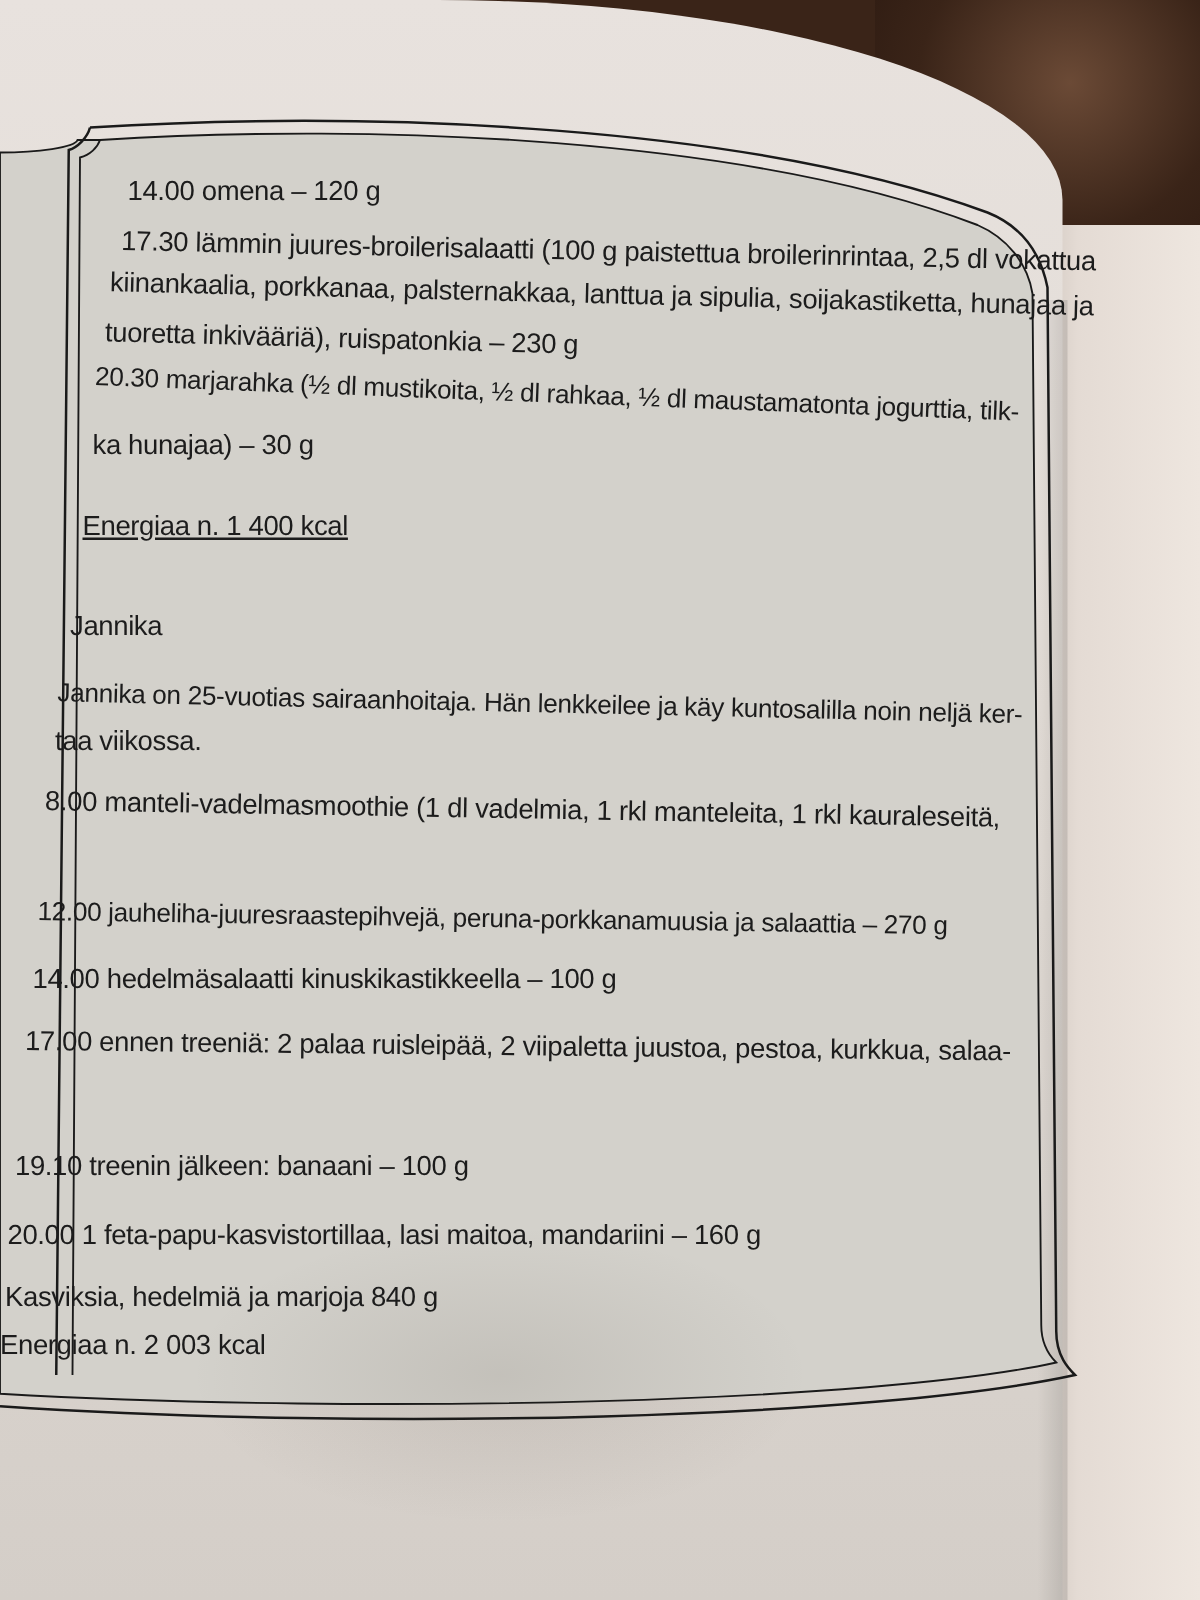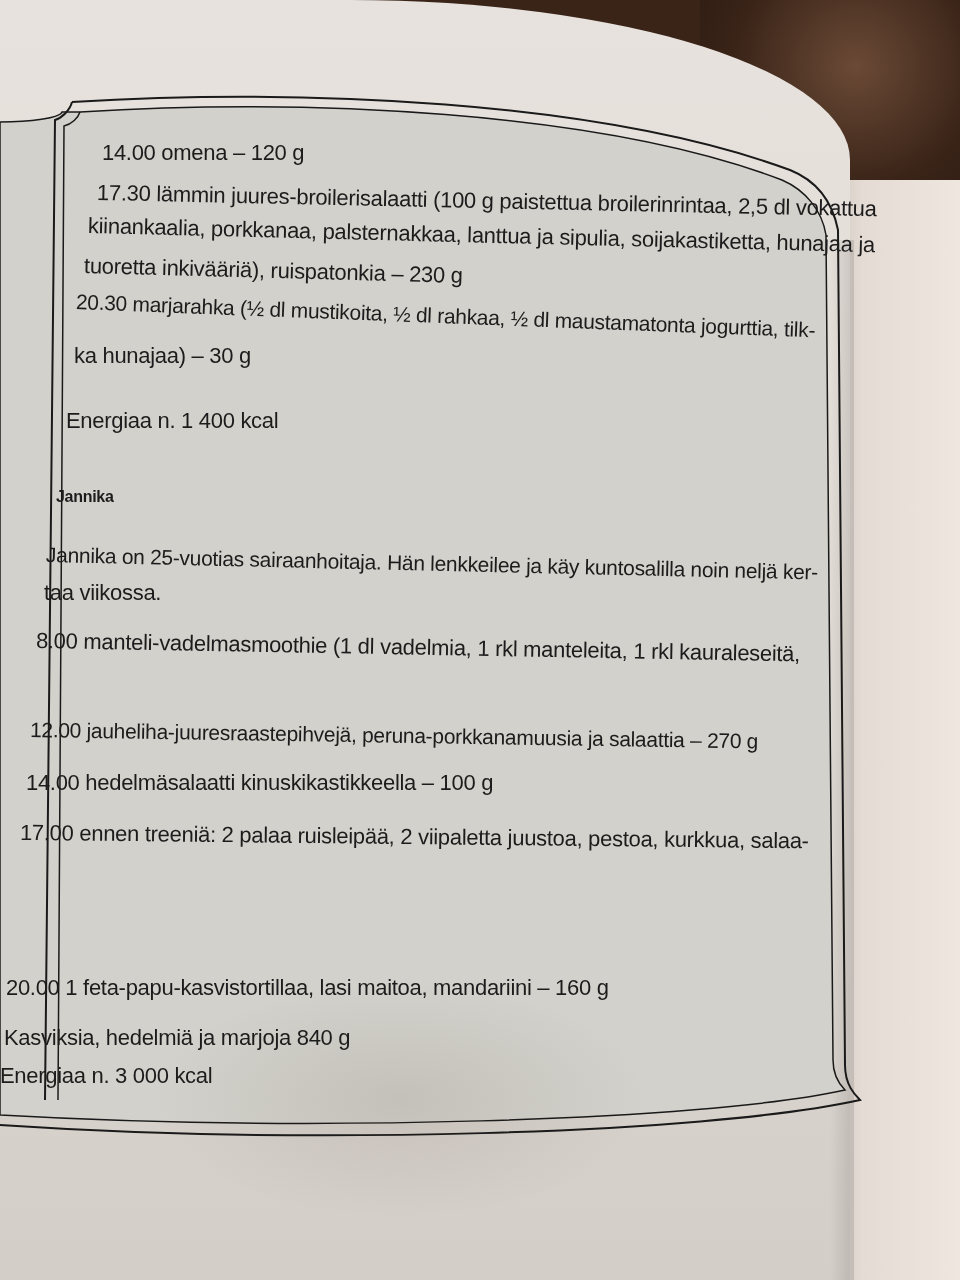--- a/index.html
+++ b/index.html
@@ -27,21 +27,21 @@
   }
   svg.frame { position:absolute; left:0; top:0; }
   .content {
     position:absolute; left:0; top:0; width:960px; height:1048px;
     color:#1c1c1c;
   }
   .line {
     position:absolute; white-space:nowrap; font-size:22px; letter-spacing:-0.3px;
     transform-origin:left center;
   }
-  .heading { font-weight:bold; font-size:16px; }
+  .heading { font-weight:normal; font-size:22px; }
   .shade {
     position:absolute; left:150px; top:980px; width:500px; height:240px;
     background:radial-gradient(ellipse at 50% 50%, rgba(60,50,40,0.10) 0%, rgba(60,50,40,0) 70%);
   }
 </style>
 </head>
 <body>
 
 <div class="bg-dark"></div>
 <div class="right-page"></div>
@@ -66,31 +66,32 @@
 
   <div class="line" style="left:102px;top:140px;">14.00 omena – 120 g</div>
 
   <div class="line" style="left:97px;top:180px;transform:rotate(1.2deg);">17.30 lämmin juures-broilerisalaatti (100 g paistettua broilerinrintaa, 2,5 dl vokattua</div>
   <div class="line" style="left:88px;top:213px;transform:rotate(1.4deg);">kiinankaalia, porkkanaa, palsternakkaa, lanttua ja sipulia, soijakastiketta, hunajaa ja</div>
   <div class="line" style="left:84px;top:253px;transform:rotate(1.5deg);">tuoretta inkivääriä), ruispatonkia – 230 g</div>
 
   <div class="line" style="left:76px;top:290px;transform:rotate(2.2deg);font-size:21px;">20.30 marjarahka (½ dl mustikoita, ½ dl rahkaa, ½ dl maustamatonta jogurttia, tilk-</div>
   <div class="line" style="left:74px;top:323px;margin-top:20px;">ka hunajaa) – 30 g</div>
 
-  <div class="line" style="left:66px;top:408px;">Energiaa n. 1 400 kcal</div>
+  <div class="line" style="left:66px;top:408px;text-decoration:underline;">Energiaa n. 1 400 kcal</div>
 
   <div class="line heading" style="left:56px;top:488px;">Jannika</div>
 
   <div class="line" style="left:46px;top:543px;transform:rotate(1.3deg);font-size:21px;">Jannika on 25-vuotias sairaanhoitaja. Hän lenkkeilee ja käy kuntosalilla noin neljä ker-</div>
   <div class="line" style="left:44px;top:580px;">taa viikossa.</div>
 
   <div class="line" style="left:36px;top:628px;transform:rotate(1.0deg);">8.00 manteli-vadelmasmoothie (1 dl vadelmia, 1 rkl manteleita, 1 rkl kauraleseitä,</div>
 
   <div class="line" style="left:30px;top:718px;transform:rotate(0.9deg);font-size:21px;">12.00 jauheliha-juuresraastepihvejä, peruna-porkkanamuusia ja salaattia – 270 g</div>
   <div class="line" style="left:26px;top:770px;">14.00 hedelmäsalaatti kinuskikastikkeella – 100 g</div>
 
   <div class="line" style="left:20px;top:820px;transform:rotate(0.6deg);">17.00 ennen treeniä: 2 palaa ruisleipää, 2 viipaletta juustoa, pestoa, kurkkua, salaa-</div>
 
+  <div class="line" style="left:12px;top:920px;">19.10 treenin jälkeen: banaani – 100 g</div>
   <div class="line" style="left:6px;top:975px;">20.00 1 feta-papu-kasvistortillaa, lasi maitoa, mandariini – 160 g</div>
 
   <div class="line" style="left:4px;top:1025px;">Kasviksia, hedelmiä ja marjoja 840 g</div>
-  <div class="line" style="left:0px;top:1063px;">Energiaa n. 3 000 kcal</div>
+  <div class="line" style="left:0px;top:1063px;">Energiaa n. 2 003 kcal</div>
 </div>
 
 </body></html>

